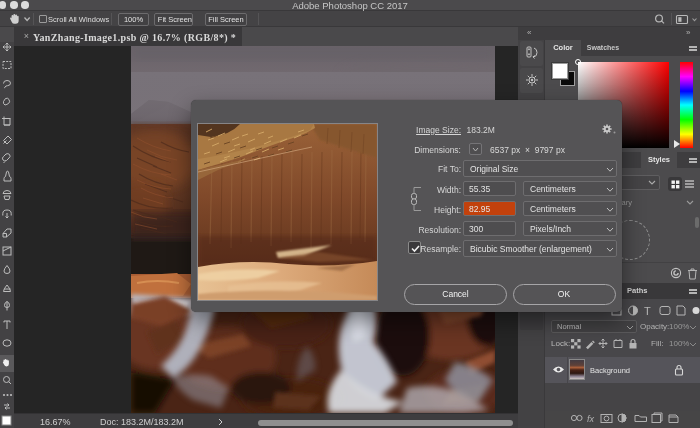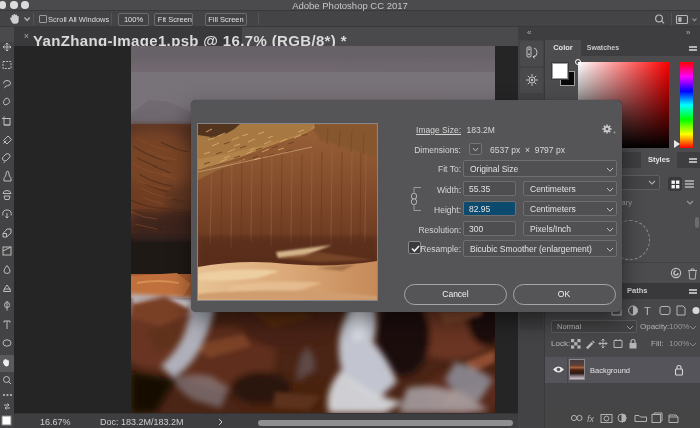--- a/index.html
+++ b/index.html
@@ -42,21 +42,21 @@
       <line x1="19.5" y1="0" x2="19.5" y2="12" stroke="#555456" stroke-width="1"></line>
       <rect x="24.5" y="2.5" width="11" height="8" rx="1" stroke="#b9b9b9" stroke-width="1.1" fill="none"></rect>
       <rect x="26.3" y="4.2" width="3.2" height="4.6" fill="#b9b9b9"></rect>
       <path d="M40.5 5.5 l2 2.2 l2 -2.2" stroke="#9a9a9a" stroke-width="1.1" fill="none"></path>
     </svg>
   </div>
 
   <div class="abs" style="left:0;top:27px;width:518px;height:19px;background:#4a494b;">
     <div class="abs" style="left:14px;top:0;width:228px;height:19px;background:#39383a;">
       <div class="abs" style="left:7px;top:4px;width:11px;height:11px;color:#a8a8a8;font-size:9px;line-height:11px;text-align:center;">×</div>
-      <div class="abs" style="left:19px;top:4.5px;font-size:15px;font-weight:bold;letter-spacing:0.35px;color:#dadada;white-space:nowrap;">YanZhang-Image1.psb @ 16.7% (RGB/8*) *</div>
+      <div class="abs" style="left:19px;top:4.5px;font-size:10px;font-weight:bold;letter-spacing:0.35px;color:#dadada;white-space:nowrap;font-family:Liberation Serif, serif;">YanZhang-Image1.psb @ 16.7% (RGB/8*) *</div>
     </div>
   </div>
 
   <div class="abs" style="left:0;top:27px;width:14px;height:401px;background:#434244;">
     <svg width="14" height="401" viewBox="0 0 14 401">
       <g stroke="#bdbdbd" stroke-width="1" fill="none" transform="translate(0,14)">
         <path d="M7 2 l0 8 M3 6 l8 0 M7 2 l-1.5 1.5 M7 2 l1.5 1.5 M3 6 l1.5 -1.5 M3 6 l1.5 1.5 M11 6 l-1.5 -1.5 M11 6 l-1.5 1.5 M7 10 l-1.5 -1.5 M7 10 l1.5 -1.5"></path>
       </g>
       <g transform="translate(0,32.5)">
           <rect x="3" y="2" width="8" height="7" stroke="#bdbdbd" stroke-dasharray="2 1.2" fill="none"></rect>
@@ -541,21 +541,21 @@
     <div class="abs" style="left:272px;top:81px;width:53px;height:15px;background:#4e4d4f;border:1px solid #6e6d6f;border-radius:2px;">
       <div class="abs txt" style="left:5px;top:2px;color:#e3e3e3;">55.35</div>
     </div>
     <div class="abs" style="left:332px;top:81px;width:94px;height:15px;background:#504f51;border:1px solid #6e6d6f;border-radius:2px;">
       <div class="abs txt" style="left:6px;top:2px;color:#e3e3e3;">Centimeters</div>
       <svg class="abs" style="left:82px;top:5px;" width="8" height="6" viewBox="0 0 8 6">
           <path d="M1 1 l3 3.2 l3-3.2" stroke="#c0c0c0" stroke-width="1" fill="none"></path>
         </svg>
     </div>
     <div class="abs txt" style="left:174px;top:104.5px;width:96px;text-align:right;">Height:</div>
-    <div class="abs" style="left:272px;top:101px;width:53px;height:15px;background:#0c4a6e;border:1px solid #6e6d6f;border-radius:2px;">
+    <div class="abs" style="left:272px;top:101px;width:53px;height:15px;background:#c2410c;border:1px solid #6e6d6f;border-radius:2px;">
       <div class="abs txt" style="left:5px;top:2px;color:#e3e3e3;">82.95</div>
     </div>
     <div class="abs" style="left:332px;top:101px;width:94px;height:15px;background:#504f51;border:1px solid #6e6d6f;border-radius:2px;">
       <div class="abs txt" style="left:6px;top:2px;color:#e3e3e3;">Centimeters</div>
       <svg class="abs" style="left:82px;top:5px;" width="8" height="6" viewBox="0 0 8 6">
           <path d="M1 1 l3 3.2 l3-3.2" stroke="#c0c0c0" stroke-width="1" fill="none"></path>
         </svg>
     </div>
     <div class="abs txt" style="left:174px;top:124.5px;width:96px;text-align:right;">Resolution:</div>
     <div class="abs" style="left:272px;top:121px;width:53px;height:15px;background:#4e4d4f;border:1px solid #6e6d6f;border-radius:2px;">

